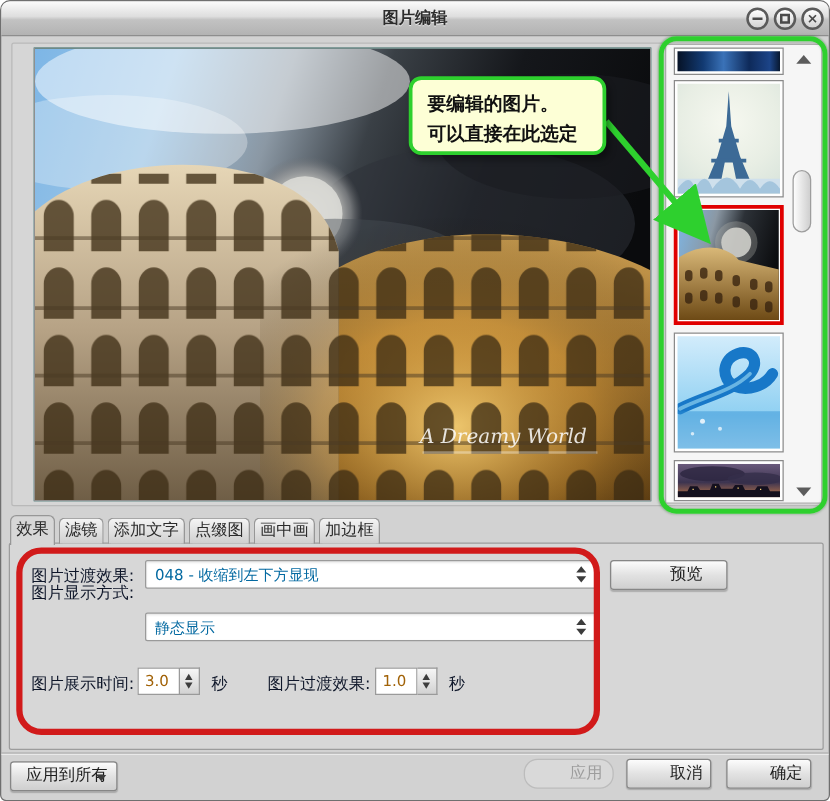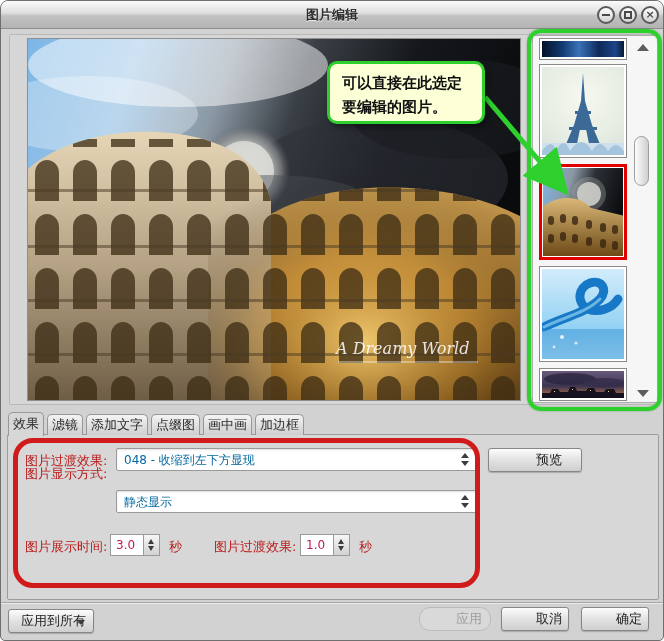--- a/index.html
+++ b/index.html
@@ -92,33 +92,33 @@
   }
   .tab.active {
     height:24px; line-height:22px; background:#d7d7d7; position:relative; top:1px; z-index:3;
   }
   .tabpanel {
     position:absolute; left:6px; top:433px; width:652px; height:166px;
     background:#d7d7d7; border:1px solid #9c9c9c; border-radius:2px; z-index:1;
   }
 
   
-  .flabel { position:absolute; font-size:13px; color:#b91c1c; z-index:4; }
+  .flabel { position:absolute; font-size:13px; color:#0f172a; z-index:4; }
   .combo {
     position:absolute; height:23px; background:#ffffff; border:1px solid #9a9a9a;
     border-radius:2px; z-index:4; cursor:pointer;
     box-shadow:inset 0 1px 2px rgba(0,0,0,.12);
   }
   .combo .val { position:absolute; left:7px; top:0; line-height:22px; font-size:12px; color:#0369a1; white-space:nowrap; }
   .updown { position:absolute; right:6px; top:4px; width:9px; }
   .updown .t-up   { width:0; height:0; border-left:4px solid transparent; border-right:4px solid transparent; border-bottom:5px solid #3c3c3c; margin-bottom:3px; }
   .updown .t-down { width:0; height:0; border-left:4px solid transparent; border-right:4px solid transparent; border-top:5px solid #3c3c3c; }
 
   .spinbox { position:absolute; height:22px; background:#ffffff; border:1px solid #9a9a9a; z-index:4; }
-  .spinbox .val { position:absolute; left:5px; top:0; line-height:21px; font-size:12px; color:#be185d; }
+  .spinbox .val { position:absolute; left:5px; top:0; line-height:21px; font-size:12px; color:#a16207; }
   .spinbtns { position:absolute; width:16px; height:22px; z-index:4; border:1px solid #9a9a9a; border-left:none;
     background:linear-gradient(#f6f6f6,#d2d2d2); cursor:pointer; }
   .spinbtns .t-up   { position:absolute; left:4px; top:4px;    width:0; height:0; border-left:3.5px solid transparent; border-right:3.5px solid transparent; border-bottom:5px solid #3c3c3c; }
   .spinbtns .t-down { position:absolute; left:4px; bottom:4px; width:0; height:0; border-left:3.5px solid transparent; border-right:3.5px solid transparent; border-top:5px solid #3c3c3c; }
 
   .btn {
     position:absolute; height:24px; z-index:4; cursor:pointer;
     background:linear-gradient(#fcfcfc,#e2e2e2 50%,#cfcfcf);
     border:1px solid #868686; border-radius:3px;
     font-size:13px; color:#1d1d1d; text-align:center; line-height:22px;
@@ -317,22 +317,22 @@
     </div>
 
     <div class="scroll-arrow up"></div>
     <div class="scroll-thumb"></div>
     <div class="scroll-arrow down"></div>
   </div>
 
   <div class="green-box"></div>
 
   <div class="callout">
+    <div>要编辑的图片。</div>
     <div>可以直接在此选定</div>
-    <div>要编辑的图片。</div>
   </div>
 
   <svg class="annot-arrow" width="125" height="125" viewBox="0 0 125 125">
     <defs>
       <marker id="ah" markerWidth="9" markerHeight="9" refX="6" refY="4.5" orient="auto">
         <path d="M0,0 L9,4.5 L0,9 Z" fill="#2ed02e"></path>
       </marker>
     </defs>
     <line x1="26" y1="16" x2="100" y2="103" stroke="#2ed02e" stroke-width="5" marker-end="url(#ah)"></line>
   </svg>

